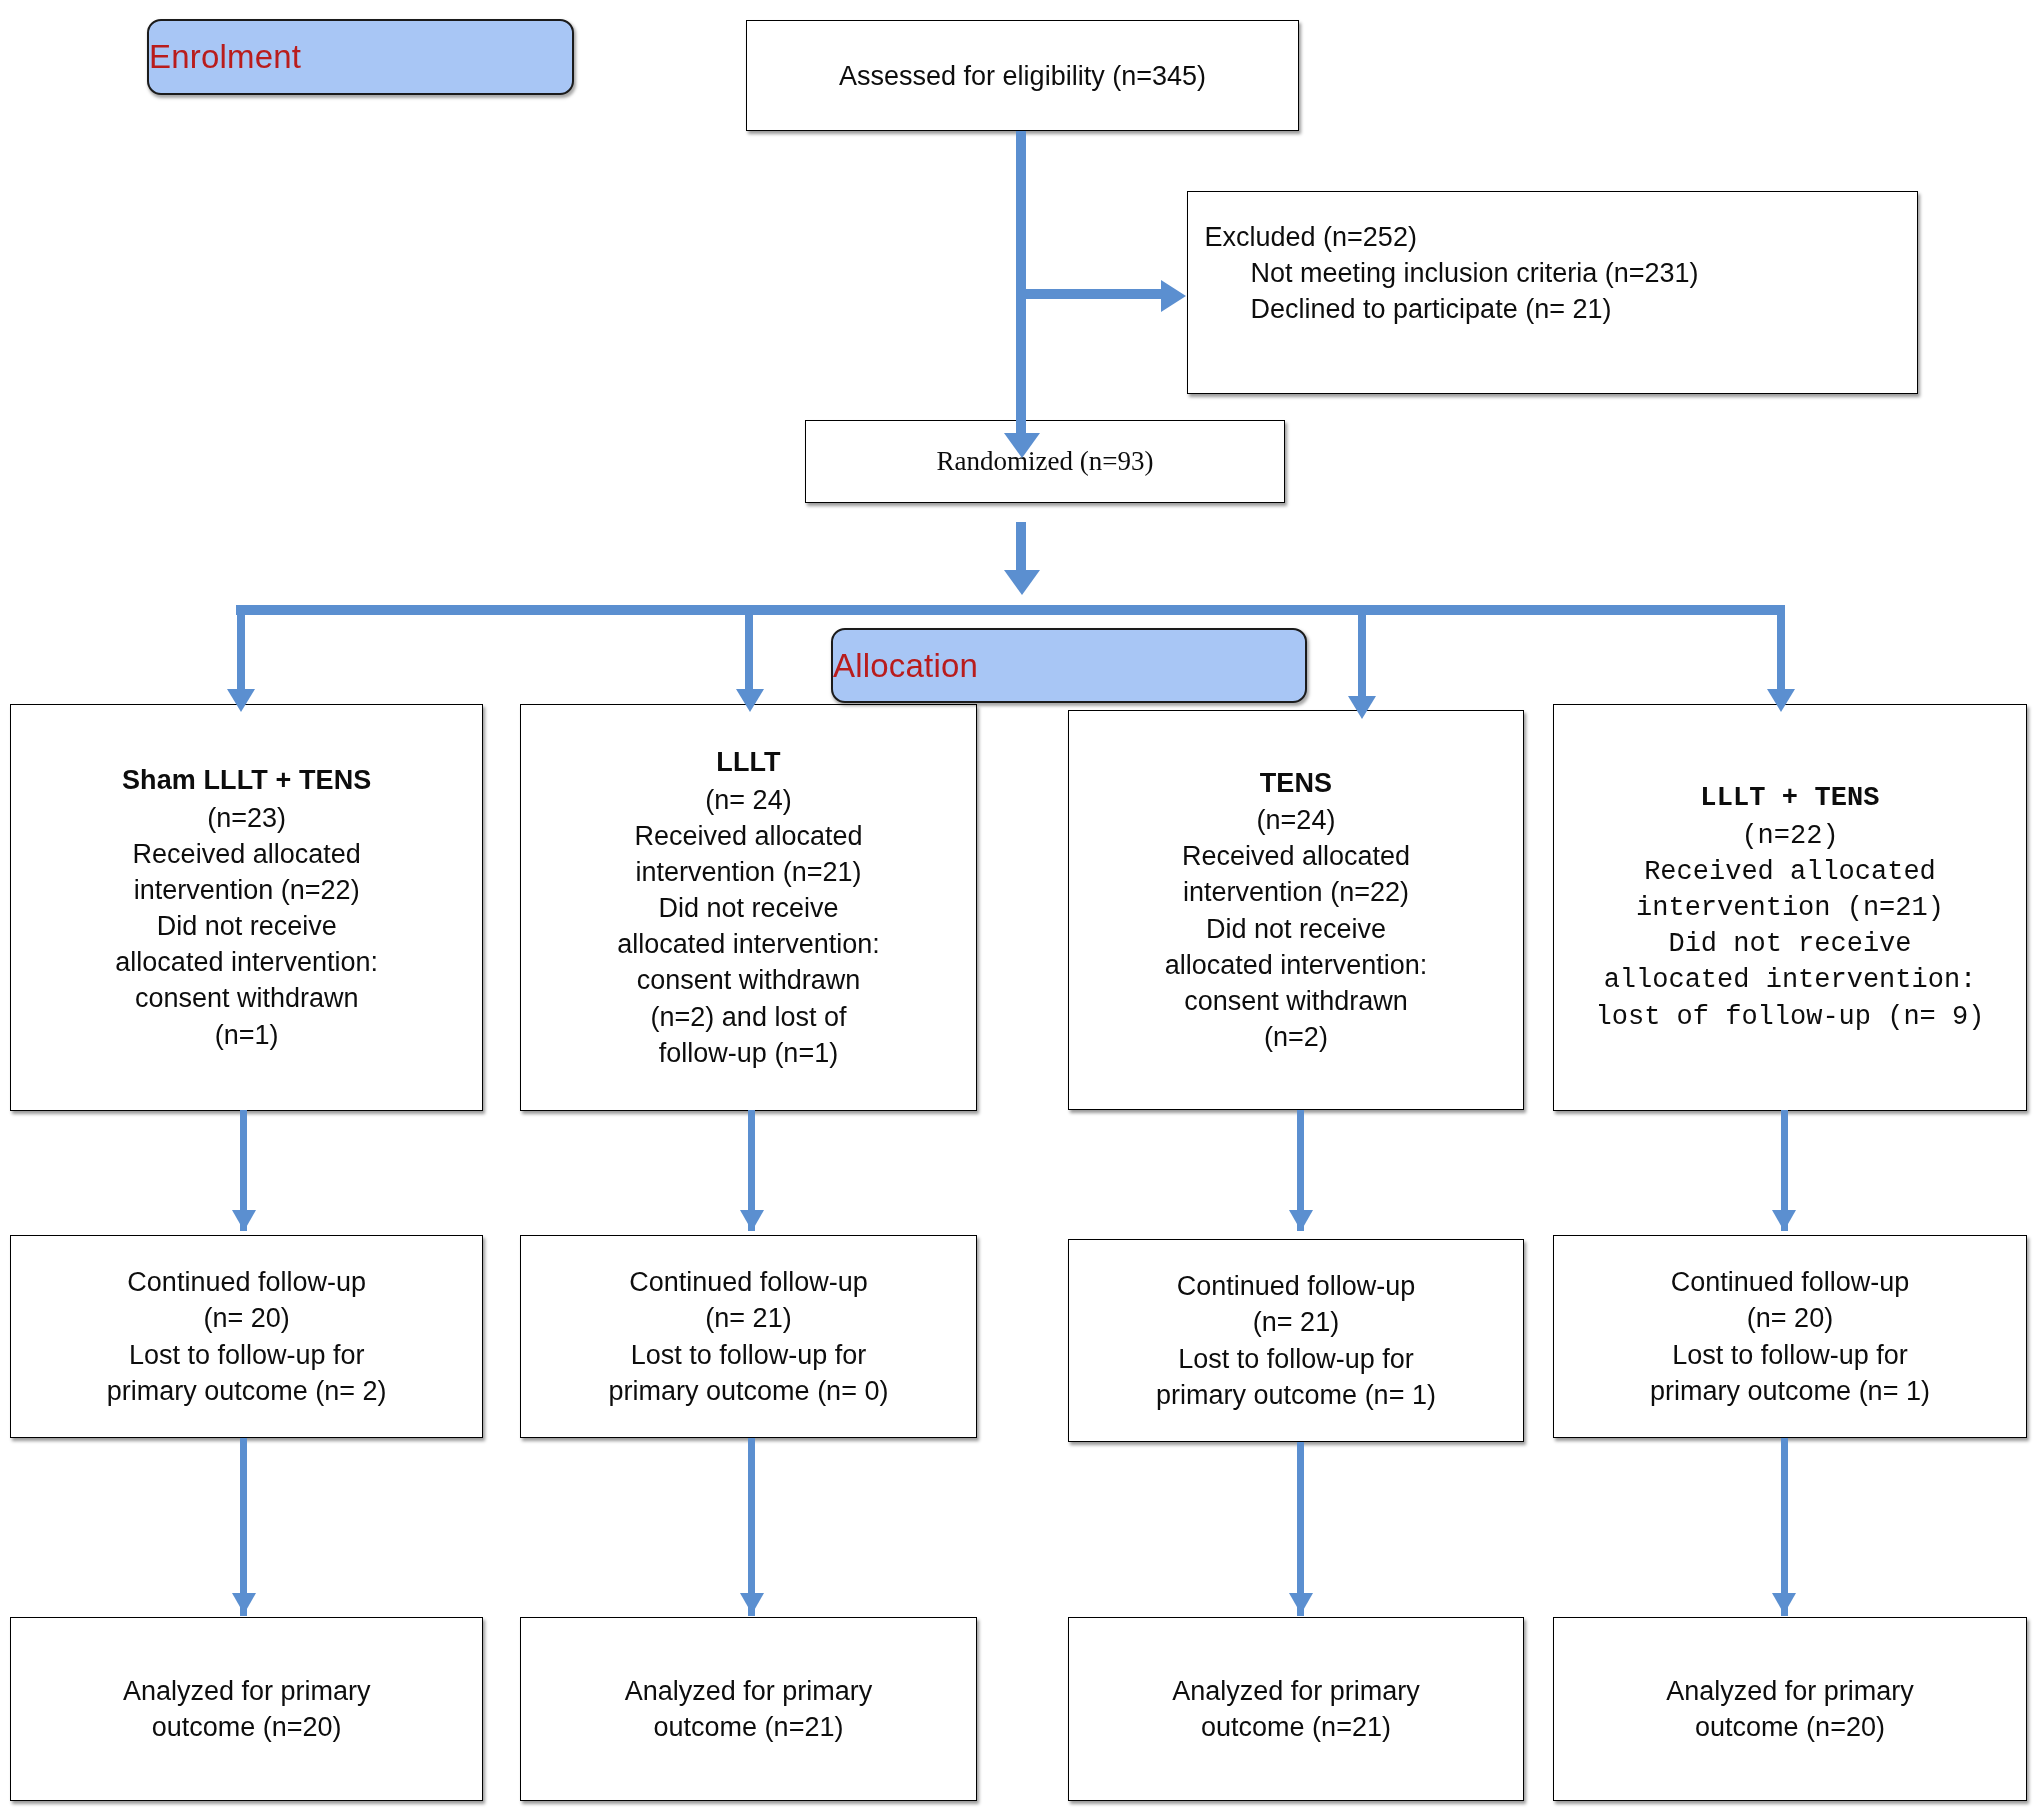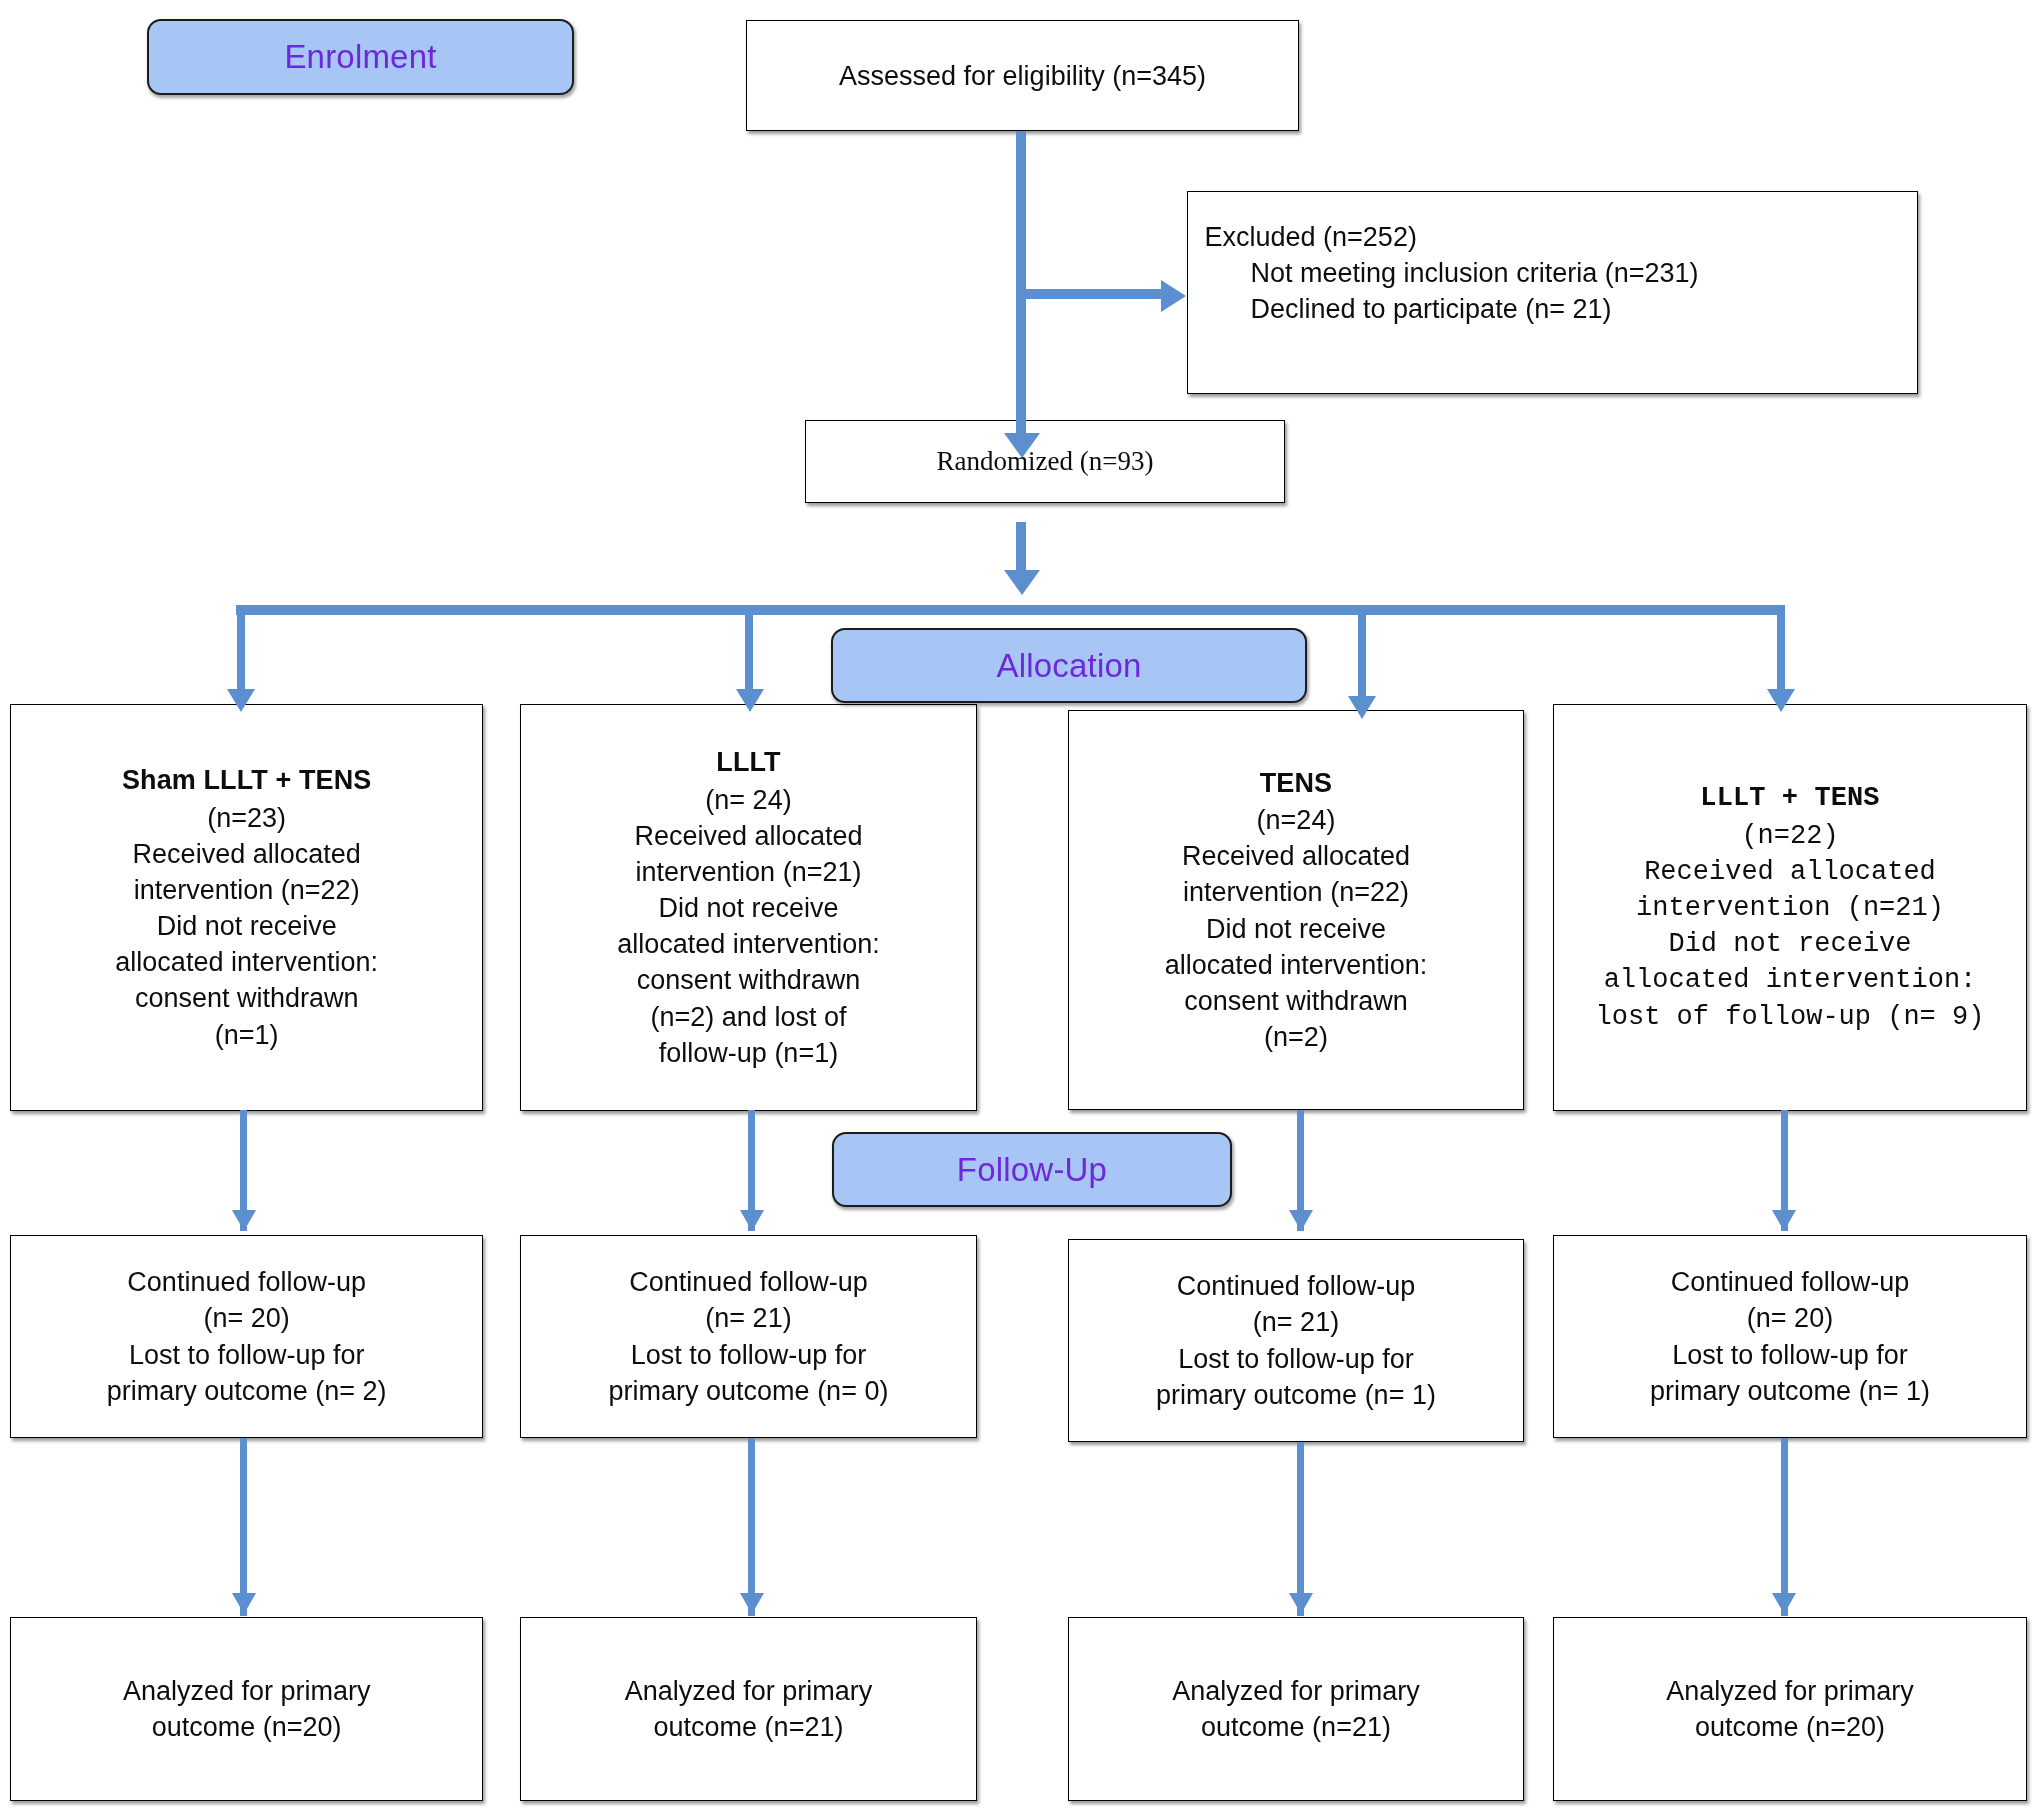--- a/index.html
+++ b/index.html
@@ -47,22 +47,21 @@
   
   .badge{
     position:absolute;
     box-sizing:border-box;
     background:#a8c6f5;
     border:2.5px solid #1b1b1b;
     border-radius:14px;
     box-shadow:1.9px 2.5px 3.2px rgba(0,0,0,0.35);
     display:flex;
     align-items:center;
-    justify-content:center;
-    color:#6d28d9;
+    color:#b91c1c;
     font-size:33px;
     letter-spacing:0.2px;
     z-index:6;
   }
 
   
   .vline{
     position:absolute;
     background:#5b8fd0;
     z-index:2;
@@ -188,23 +187,20 @@
 
   <div class="vline" style="left:748px;top:1110px;width:7px;height:121px;"></div>
   <div class="arrow-down" style="left:740px;top:1210px;--aw:12px;--ah:21.6px;"></div>
 
   <div class="vline" style="left:1297px;top:1110px;width:7px;height:121px;"></div>
   <div class="arrow-down" style="left:1289px;top:1210px;--aw:12px;--ah:21.6px;"></div>
 
   <div class="vline" style="left:1781px;top:1110px;width:7px;height:121px;"></div>
   <div class="arrow-down" style="left:1772px;top:1210px;--aw:12px;--ah:21.6px;"></div>
 
-  <div class="badge" style="left:832px;top:1132px;width:400px;height:75px;">
-    <span>Follow-Up</span>
-  </div>
 
   <div class="box" style="left:10.2px;top:1235px;width:473px;height:203px;">
     <span class="ln">Continued follow-up</span>
     <span class="ln">(n= 20)</span>
     <span class="ln">Lost to follow-up for</span>
     <span class="ln">primary outcome (n= 2)</span>
   </div>
 
   <div class="box" style="left:520px;top:1235px;width:457px;height:203px;">
     <span class="ln">Continued follow-up</span>

